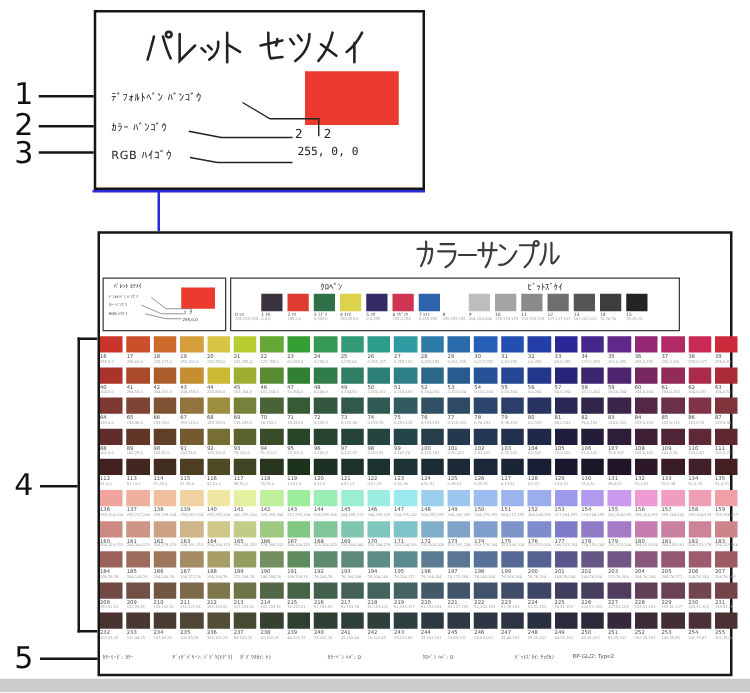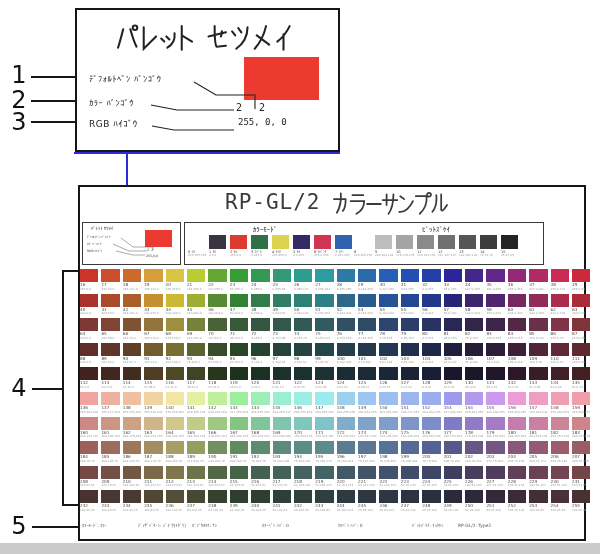--- a/index.html
+++ b/index.html
@@ -88,21 +88,20 @@
     <div class="mono-val" style="left:182px;top:92px;font-size:10px;">2</div>
     <div class="mono-val" style="left:161px;top:107px;font-size:9px;">255, 0, 0</div>
   </div>
 
   <div class="blue-h" style="left:74px;top:152px;width:266px;"></div>
   <div class="blue-v" style="left:126px;top:152px;height:63px;"></div>
   <div class="blue-h" style="left:85px;top:214px;width:88px;"></div>
 
   <div class="box" style="left:78px;top:185px;width:504px;height:352px;"></div>
 
-  <div class="mono-val" style="left:225px;top:190px;font-size:21px;color:#3a3a3a;letter-spacing:1px;">RP-GL/2</div>
   <svg class="abs" style="left:333px;top:191px;" width="115" height="26" viewBox="0 0 118 26">
     <g stroke="#3a3a3a" stroke-width="1.8" fill="none" stroke-linecap="round">
       <path d="M1,8 H13 M8,2 Q9,13 4,22 M13,8 Q13,17 10,20"></path>
       <path d="M20,4 H31 M18,10 H32 Q32,19 24,23"></path>
       <path d="M35,13 H49"></path>
       <path d="M51,9 H66 M55,3 V14 M62,3 Q62,16 57,23"></path>
       <path d="M69,5 l4,3 M68,21 Q76,22 82,10"></path>
       <path d="M85,5 H96 Q97,16 89,23"></path>
         <circle cx="98.5" cy="3.5" r="2"></circle>
       <path d="M106,4 Q107,15 102,21 M111,3 V19 Q112,22 117,14"></path>
@@ -122,21 +121,21 @@
         <path d="M33,28 L50,32 H62"></path>
       </g>
     </svg>
     <div class="mini-text" style="left:64px;top:25px;font-size:3.4px;">
       <span>2</span>&nbsp;&nbsp;<span>2</span>
     </div>
     <div class="mini-text" style="left:63px;top:31px;font-size:3.2px;">255,0,0</div>
   </div>
 
   <div class="thinbox" style="left:184px;top:222px;width:358px;height:41px;"></div>
-  <div class="section-title" style="left:265px;top:226px;">ｶﾗｰﾓｰﾄﾞ</div>
+  <div class="section-title" style="left:265px;top:226px;">ｸﾛﾍﾟﾝ</div>
   <div class="section-title" style="left:436px;top:226px;">ﾋﾞｯﾄｽﾞｹｲ</div>
   <div class="pen-row" style="left:188px;top:235px;" id="basic-pens">
       <div class="pen-item">
         <div class="pen-swatch" style="background: rgb(255, 255, 255); visibility: hidden;"></div>
         <div class="pen-l1">0 ｼﾛ</div>
         <div class="pen-l2">255,255,255</div>
       </div>
       <div class="pen-item">
         <div class="pen-swatch" style="background: rgb(58, 51, 64);"></div>
         <div class="pen-l1">1 ｸﾛ</div>

